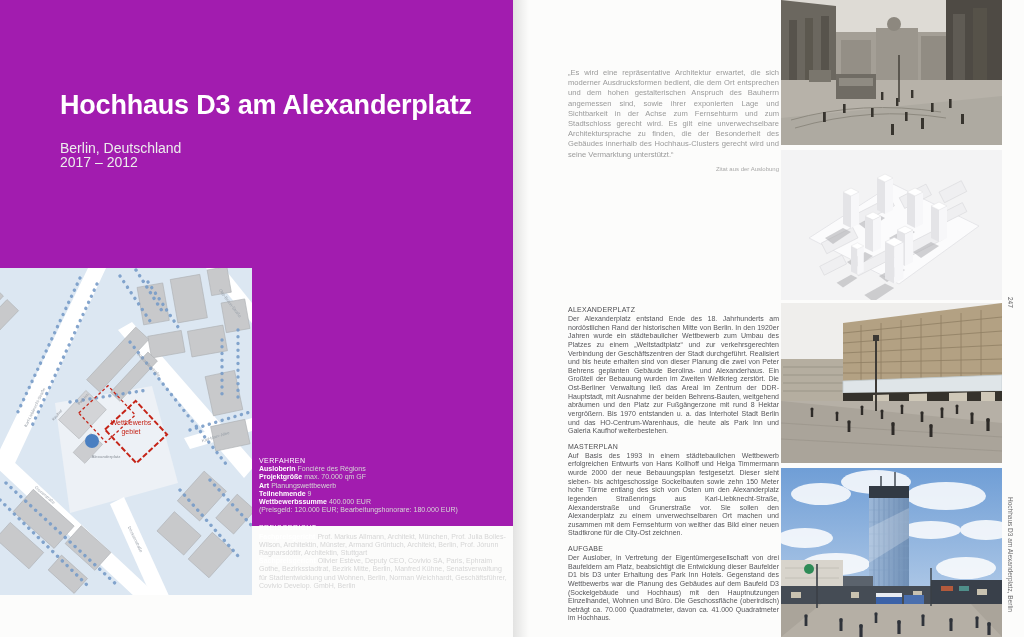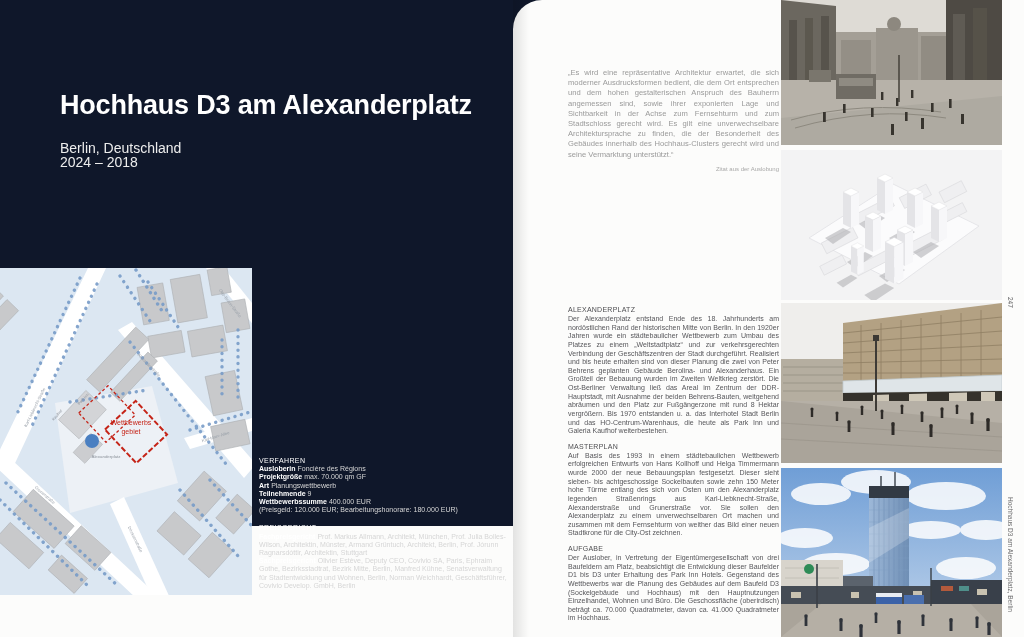--- a/index.html
+++ b/index.html
@@ -1,20 +1,20 @@
 <!DOCTYPE html>
 <html><head>
 <meta charset="utf-8">
 <style>
   html,body{margin:0;padding:0;background:#222;}
   .spread{position:relative;width:1024px;height:637px;overflow:hidden;
           font-family:"Liberation Sans", sans-serif;background:#fcfcfb;}
 
   
-  .page-left{position:absolute;left:0;top:0;width:513px;height:526px;background:#0f172a;color:#fff;padding-left:43px;}
+  .page-left{position:absolute;left:0;top:0;width:513px;height:526px;background:#a21caf;color:#fff;}
   .project-title{position:absolute;left:60px;top:90px;margin:0;font-size:27px;font-weight:bold;
                  letter-spacing:-0.2px;color:#fff;white-space:nowrap;}
   .project-sub{position:absolute;left:60px;top:141px;font-size:14px;line-height:14px;color:#ededed;}
   .map-fig{position:absolute;left:0;top:268px;width:252px;height:327px;margin:0;}
   .map-fig svg{display:block;width:100%;height:100%;}
 
   .info{position:absolute;left:259px;top:457px;width:251px;font-size:7px;line-height:8.2px;color:#d6d6d6;}
   .info .hd{color:#fff;letter-spacing:.4px;}
   .info b{color:#fff;margin-right:2px;}
   .info p{margin:0;}
@@ -48,21 +48,21 @@
 </style>
 </head>
 <body>
 
 <div class="spread">
 
   <section class="page-left">
     <h1 class="project-title">Hochhaus D3 am Alexanderplatz</h1>
     <div class="project-sub">
       <div>Berlin, Deutschland</div>
-      <div>2024 – 2018</div>
+      <div>2017 – 2012</div>
     </div>
 
     <figure class="map-fig">
       <svg viewBox="0 0 252 327">
         <rect x="0" y="0" width="252" height="327" fill="#dce7f2"></rect>
         <polygon points="55,135 152,118 178,215 70,245" fill="#edf1f6"></polygon>
 
         <g fill="#ffffff">
           <polygon points="88,0 106,0 10,206 -8,198"></polygon>
           <polygon points="-5,198 12,192 160,330 136,330"></polygon>

